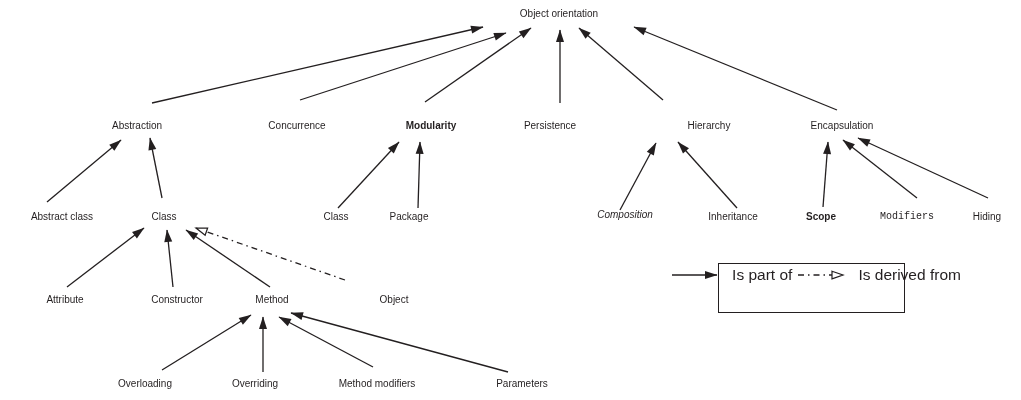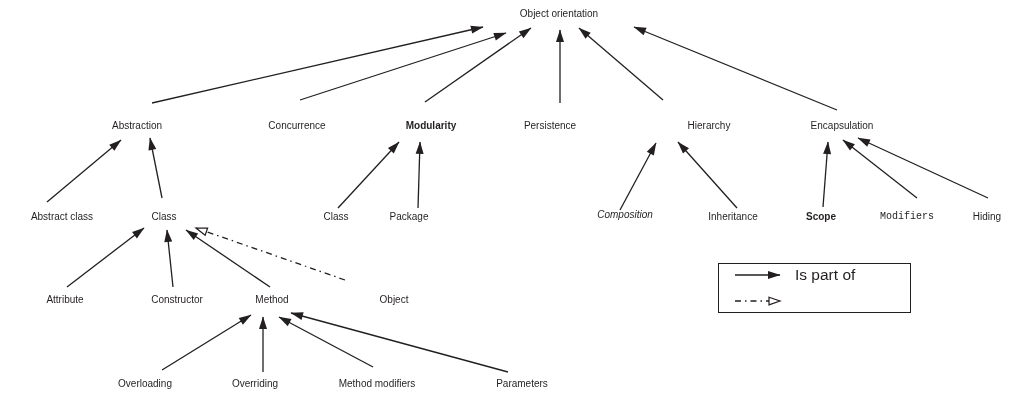--- a/index.html
+++ b/index.html
@@ -27,23 +27,23 @@
     line-height: 1;
   }
   .legend {
     position: absolute;
     left: 718px;
     top: 263px;
     width: 176px;
     height: 48px;
     border: 1.3px solid #231f20;
     display: flex;
-    flex-direction: column;
+    flex-direction: row;
     justify-content: center;
-    padding-left: 15px;
+    padding-left: 9px;
     gap: 5px;
     background: #ffffff;
   }
   .legend-row { display: flex; align-items: center; height: 21px; }
   .legend-row svg { flex: 0 0 auto; }
   .legend-label {
     margin-left: 9px;
     font-size: 15.5px;
     color: #231f20;
     white-space: nowrap;
@@ -119,16 +119,17 @@
     <div class="legend-row">
       <svg width="52" height="12">
         <line x1="1" y1="6" x2="46" y2="6" class="edge" marker-end="url(#head-filled)"></line>
       </svg>
       <span class="legend-label">Is part of</span>
     </div>
     <div class="legend-row">
       <svg width="52" height="12">
         <line x1="1" y1="6" x2="46" y2="6" class="edge derived_from" marker-end="url(#head-open)"></line>
       </svg>
+      <span class="legend-label">Is derived from</span>
     </div>
   </div>
 
 </div>
 
 </body></html>

